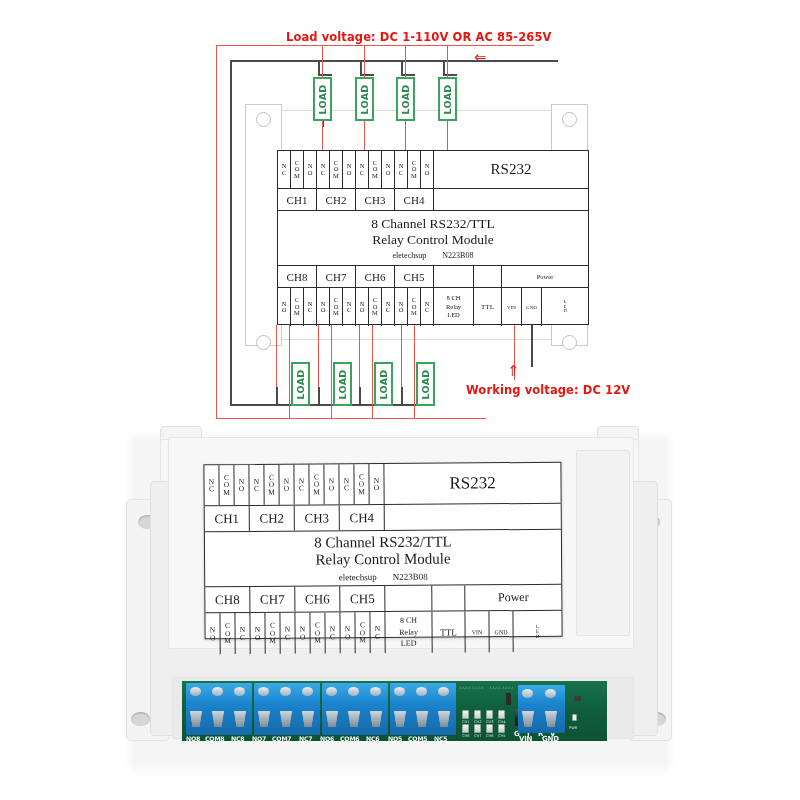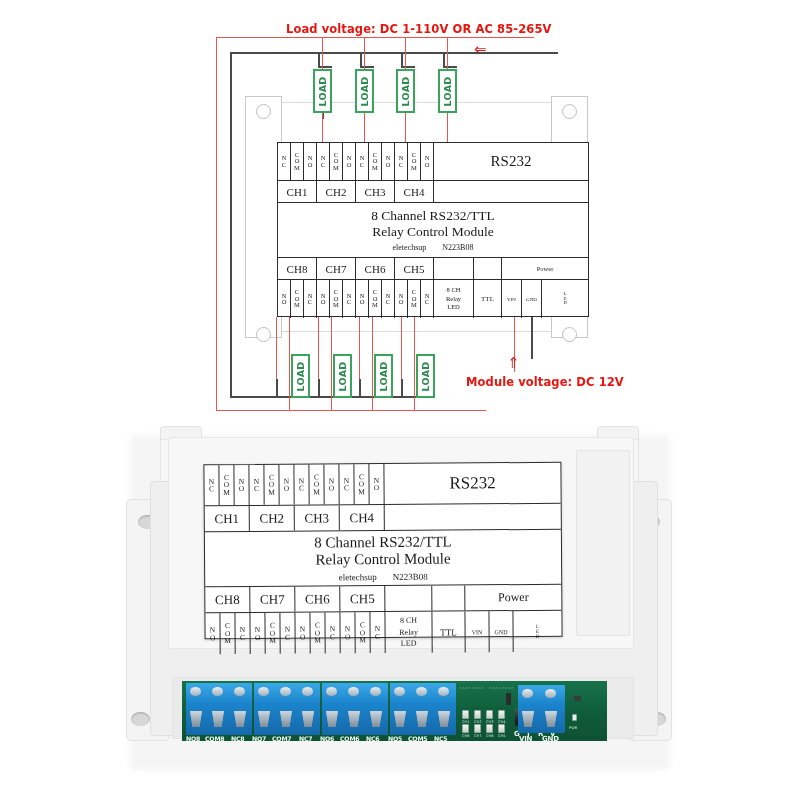--- a/index.html
+++ b/index.html
@@ -7,21 +7,21 @@
   body {
     width: 800px; height: 800px;
     background: #ffffff;
     font-family: "Liberation Serif", serif;
     color: #1a1a1a;
     position: relative;
     overflow: hidden;
   }
 
   
-  #diagram { position:absolute; left:0; top:4px; width:700px; height:415px; }
+  #diagram { position:absolute; left:0; top:12px; width:700px; height:415px; }
 
   .lbl-load-voltage{
     position:absolute; left:286px; top:18px;
     font-family:"DejaVu Sans", sans-serif;
     font-weight:bold; font-size:11.5px; color:#e8150f;
     white-space:nowrap; letter-spacing:.1px;
   }
   .lbl-working-voltage{
     position:absolute; left:466px; top:371px;
     font-family:"DejaVu Sans", sans-serif;
@@ -217,21 +217,21 @@
     position:absolute; font-family:"DejaVu Sans", sans-serif;
     font-size:3.5px; color:#bcd9c7; white-space:nowrap;
   }
 </style>
 </head>
 <body>
 
 <div id="diagram">
 
   <div class="lbl-load-voltage">Load voltage: DC 1-110V OR AC 85-265V</div>
-  <div class="lbl-working-voltage">Module voltage: DC 12V</div>
+  <div class="lbl-working-voltage">Working voltage: DC 12V</div>
 
   <div class="encl-body" style="left:245px;top:98px;width:320px;height:230px;"></div>
   <div class="encl-tab" style="left:245px;top:92px;width:37px;height:242px;"></div>
   <div class="encl-hole" style="left:256px;top:100px;width:15px;height:15px;"></div>
   <div class="encl-hole" style="left:256px;top:323px;width:15px;height:15px;"></div>
   <div class="encl-tab" style="left:551px;top:92px;width:37px;height:242px;"></div>
   <div class="encl-hole" style="left:562px;top:100px;width:15px;height:15px;"></div>
   <div class="encl-hole" style="left:562px;top:323px;width:15px;height:15px;"></div>
 
   <div class="redwire" style="left:216px;top:33px;width:1.4px;height:374px;"></div>

